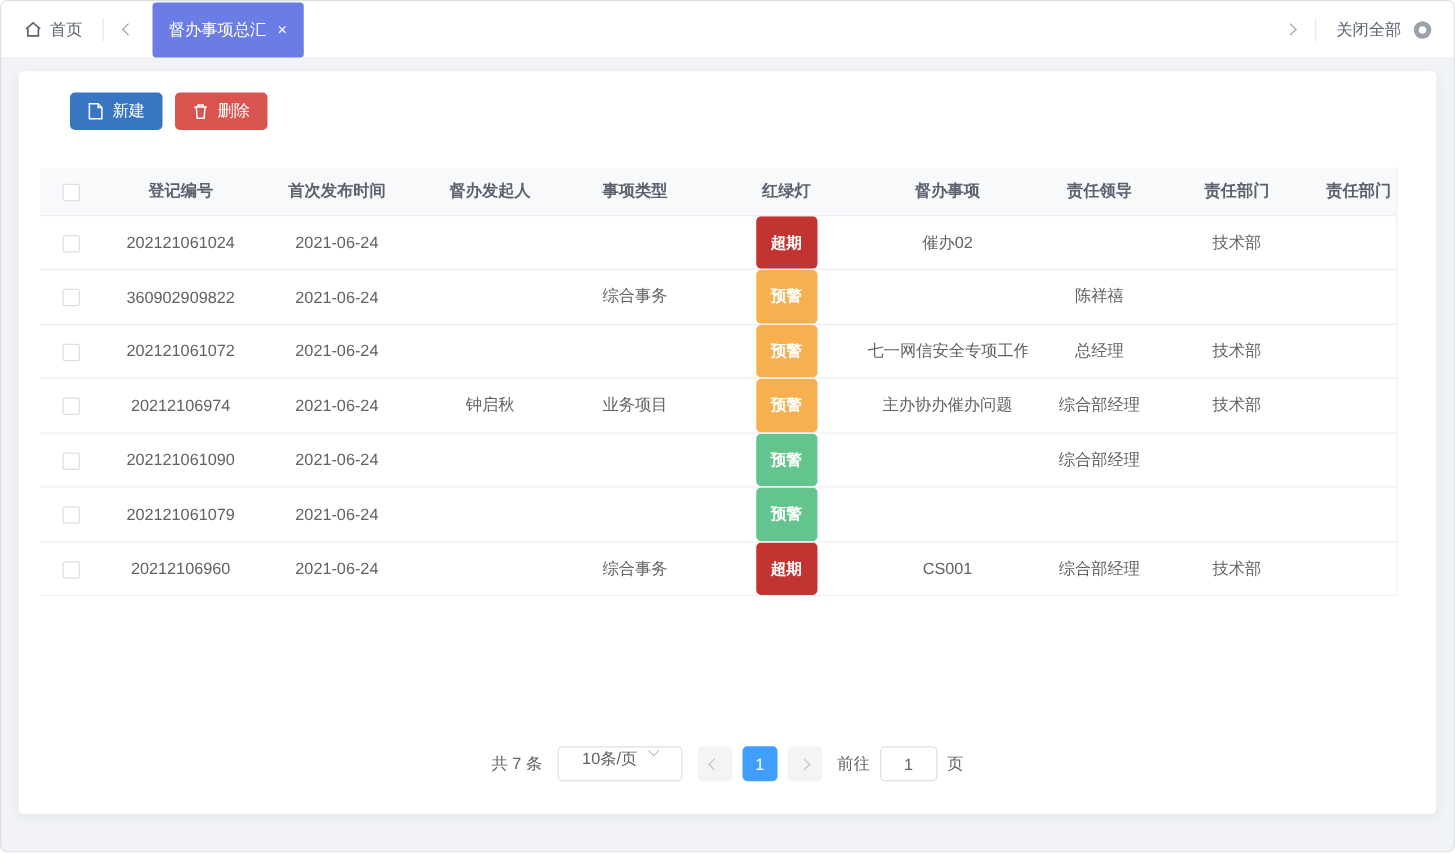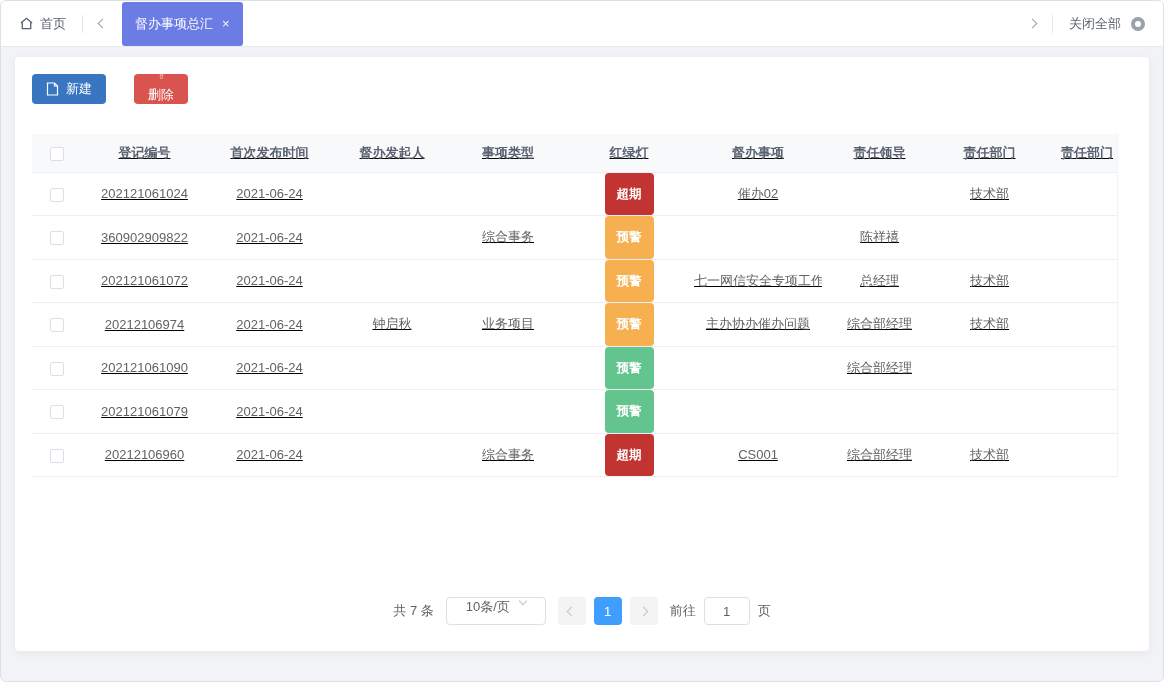--- a/index.html
+++ b/index.html
@@ -31,28 +31,28 @@
   .chev.down{transform:rotate(45deg);border-color:#c0c4cc;width:6px;height:6px;}
   .tab{margin-left:16px;height:44px;display:flex;align-items:center;gap:9px;background:var(--tab-blue);
        color:#fff;font-size:13px;padding:0 13px;border-radius:3px;cursor:pointer;}
   .tab .x{font-size:13px;line-height:1;cursor:pointer;}
   .topbar-right{margin-left:auto;display:flex;align-items:center;gap:10px;color:var(--text-head);font-size:13px;}
   .gear{width:14px;height:14px;border-radius:50%;border:4px solid #9aa1ab;display:inline-block;}
   
   .card{margin:10px 14px 0 14px;height:594px;background:#fff;border-radius:4px;
         box-shadow:0 2px 10px rgba(31,45,61,.06);padding:17px 17px 20px 17px;
         display:flex;flex-direction:column;}
-  .toolbar{display:flex;gap:28px;margin-bottom:30px;}
+  .toolbar{display:flex;gap:10px;margin-bottom:30px;margin-left:24px;}
   .btn{height:30px;display:inline-flex;align-items:center;gap:7px;border:none;border-radius:4px;
        color:#fff;font-size:13px;padding:0 14px;cursor:pointer;}
   .btn.primary{background:var(--primary-button);}
-  .btn.danger{background:var(--danger-button);flex-direction:column;}
+  .btn.danger{background:var(--danger-button);}
   .btn svg{display:block;}
   
-  .table-wrap{position:relative;overflow:hidden;text-decoration:underline;}
+  .table-wrap{position:relative;overflow:hidden;}
   table{width:1100px;table-layout:fixed;border-collapse:collapse;}
   thead th{height:38px;background:#f8f9fb;font-size:13px;font-weight:bold;color:var(--text-head);
            text-align:center;border-bottom:1px solid var(--line);}
   tbody td{height:42px;font-size:13px;color:var(--text-main);text-align:center;
            border-bottom:1px solid var(--line);overflow:hidden;white-space:nowrap;}
   .gutter{position:absolute;top:0;right:0;width:15px;height:100%;background:#fff;border-left:1px solid #f0f2f5;}
   input[type=checkbox]{appearance:none;-webkit-appearance:none;width:14px;height:14px;border:1px solid #dcdfe6;
            border-radius:2px;background:#fff;cursor:pointer;vertical-align:middle;}
   .badge{display:inline-block;min-width:32px;padding:15px 12px;border-radius:4px;color:#fff;
          font-size:12.5px;font-weight:bold;line-height:1;}

